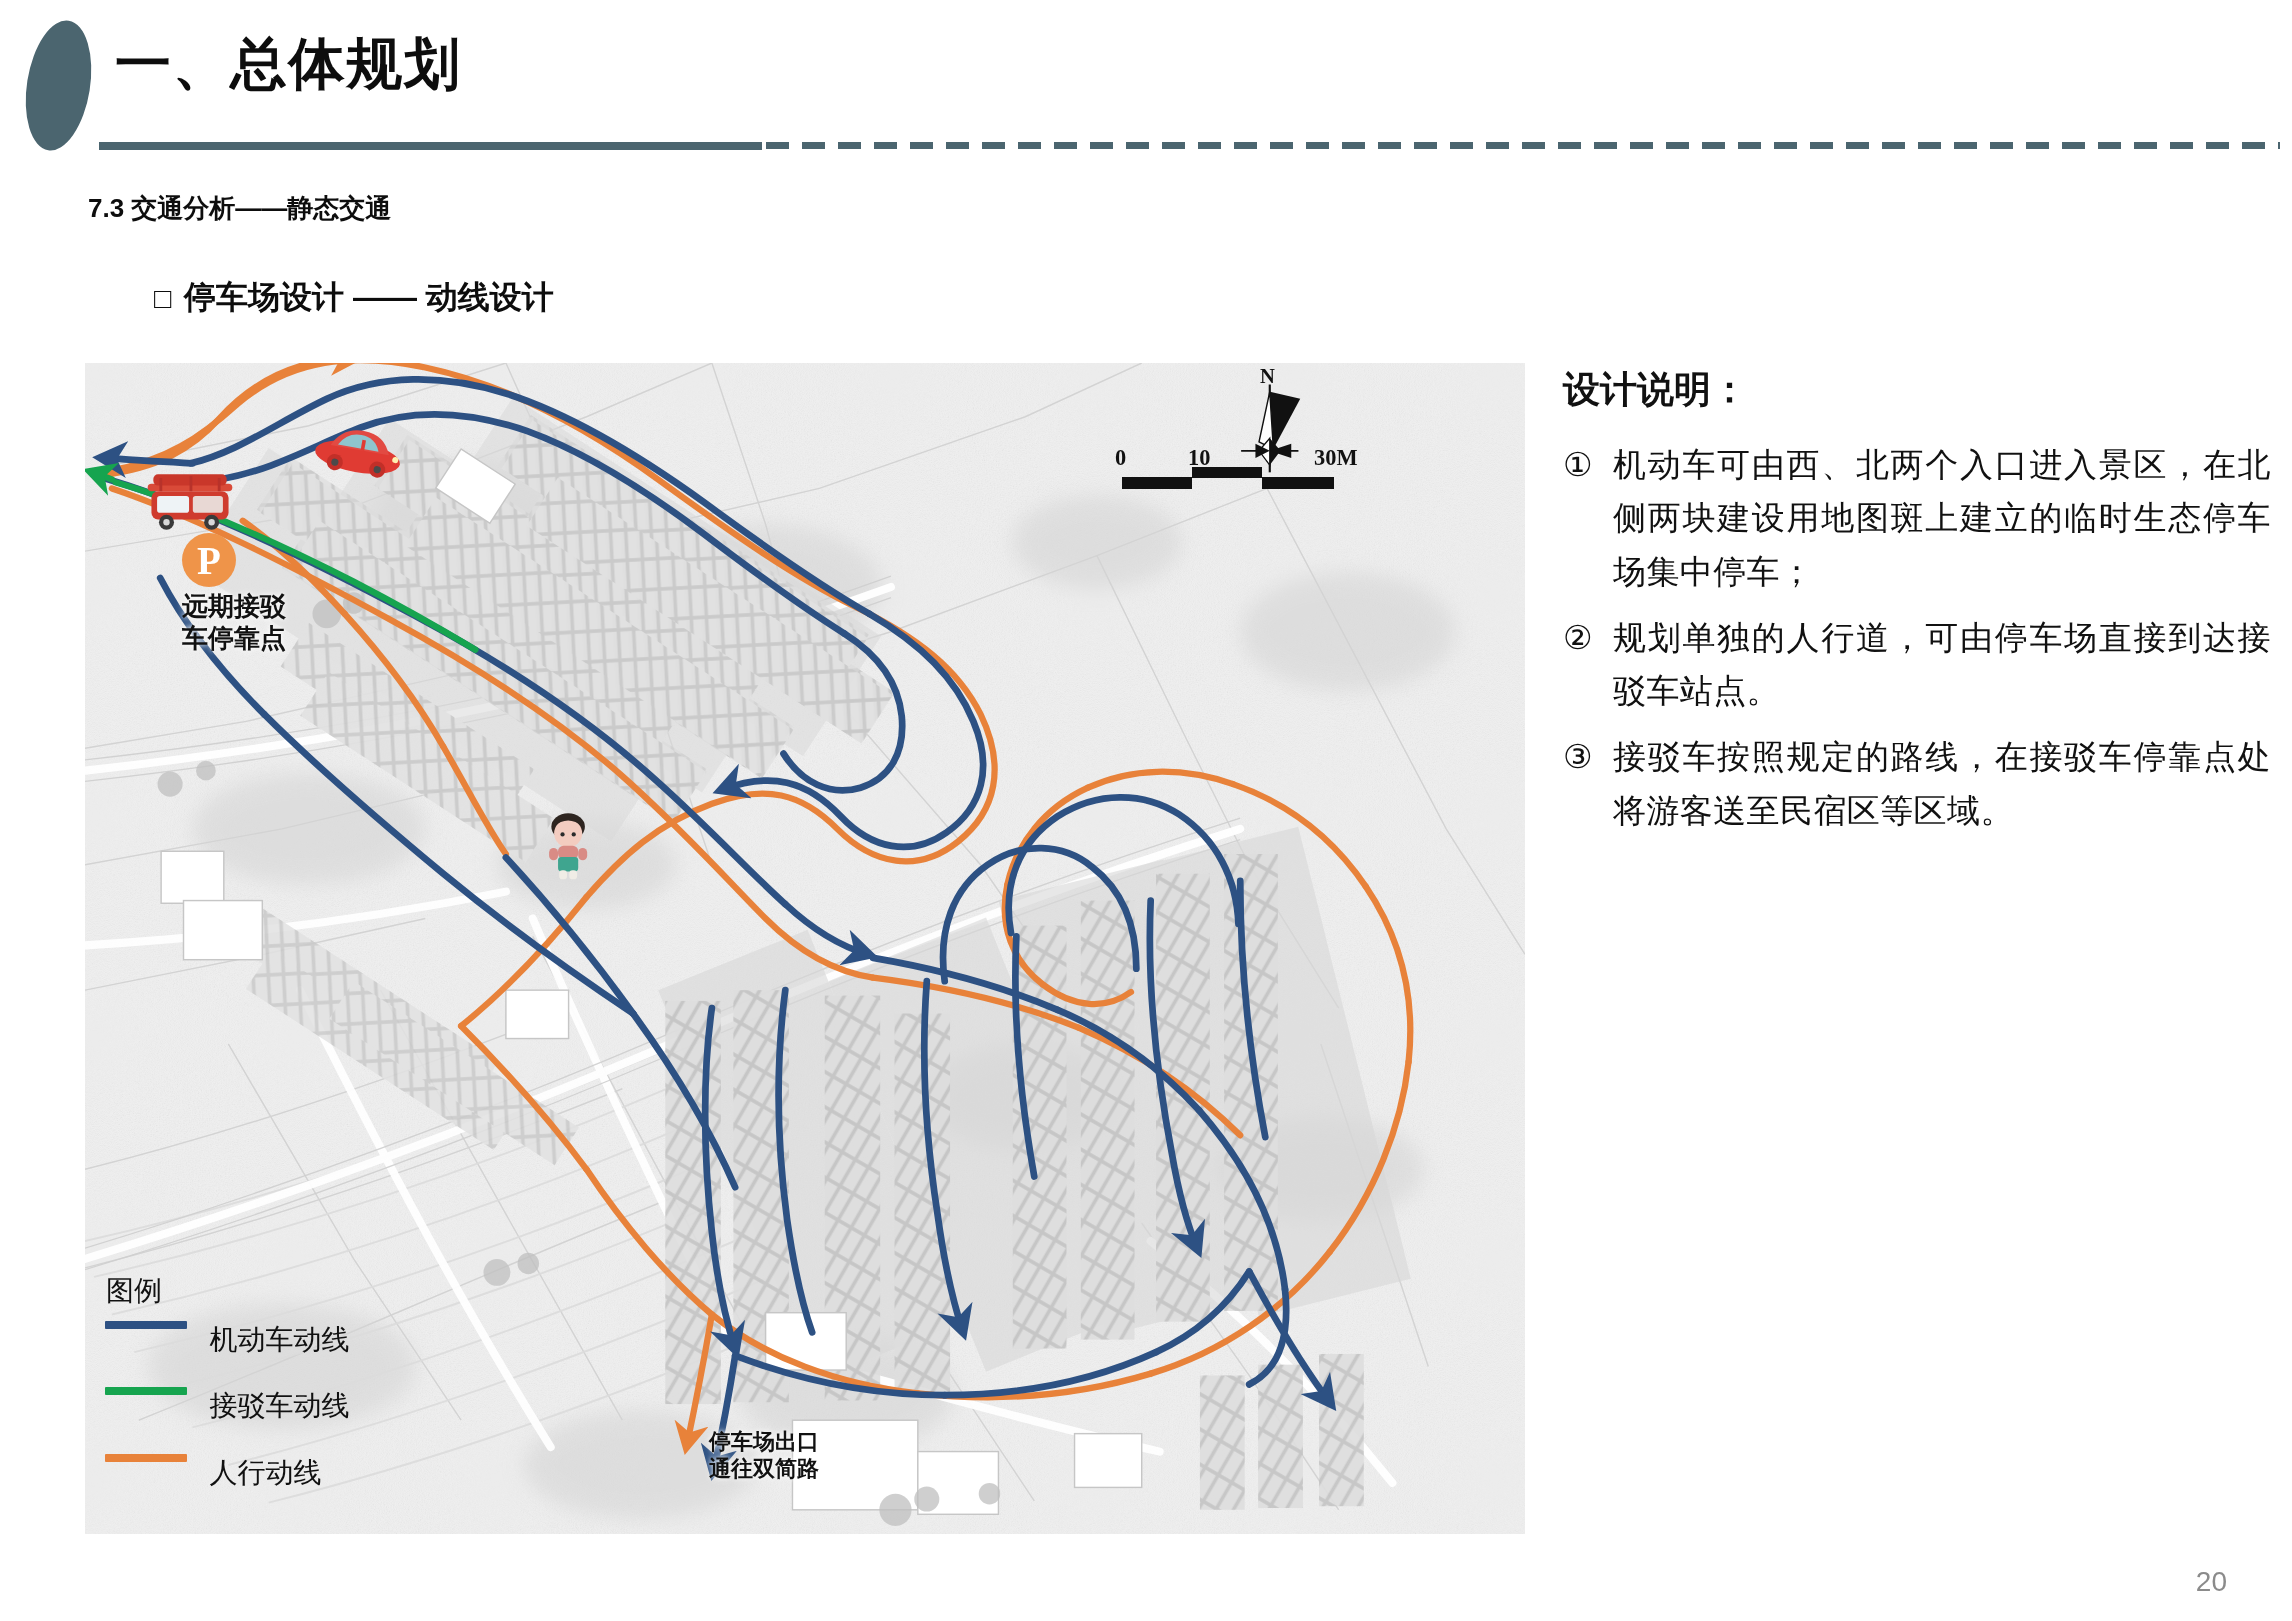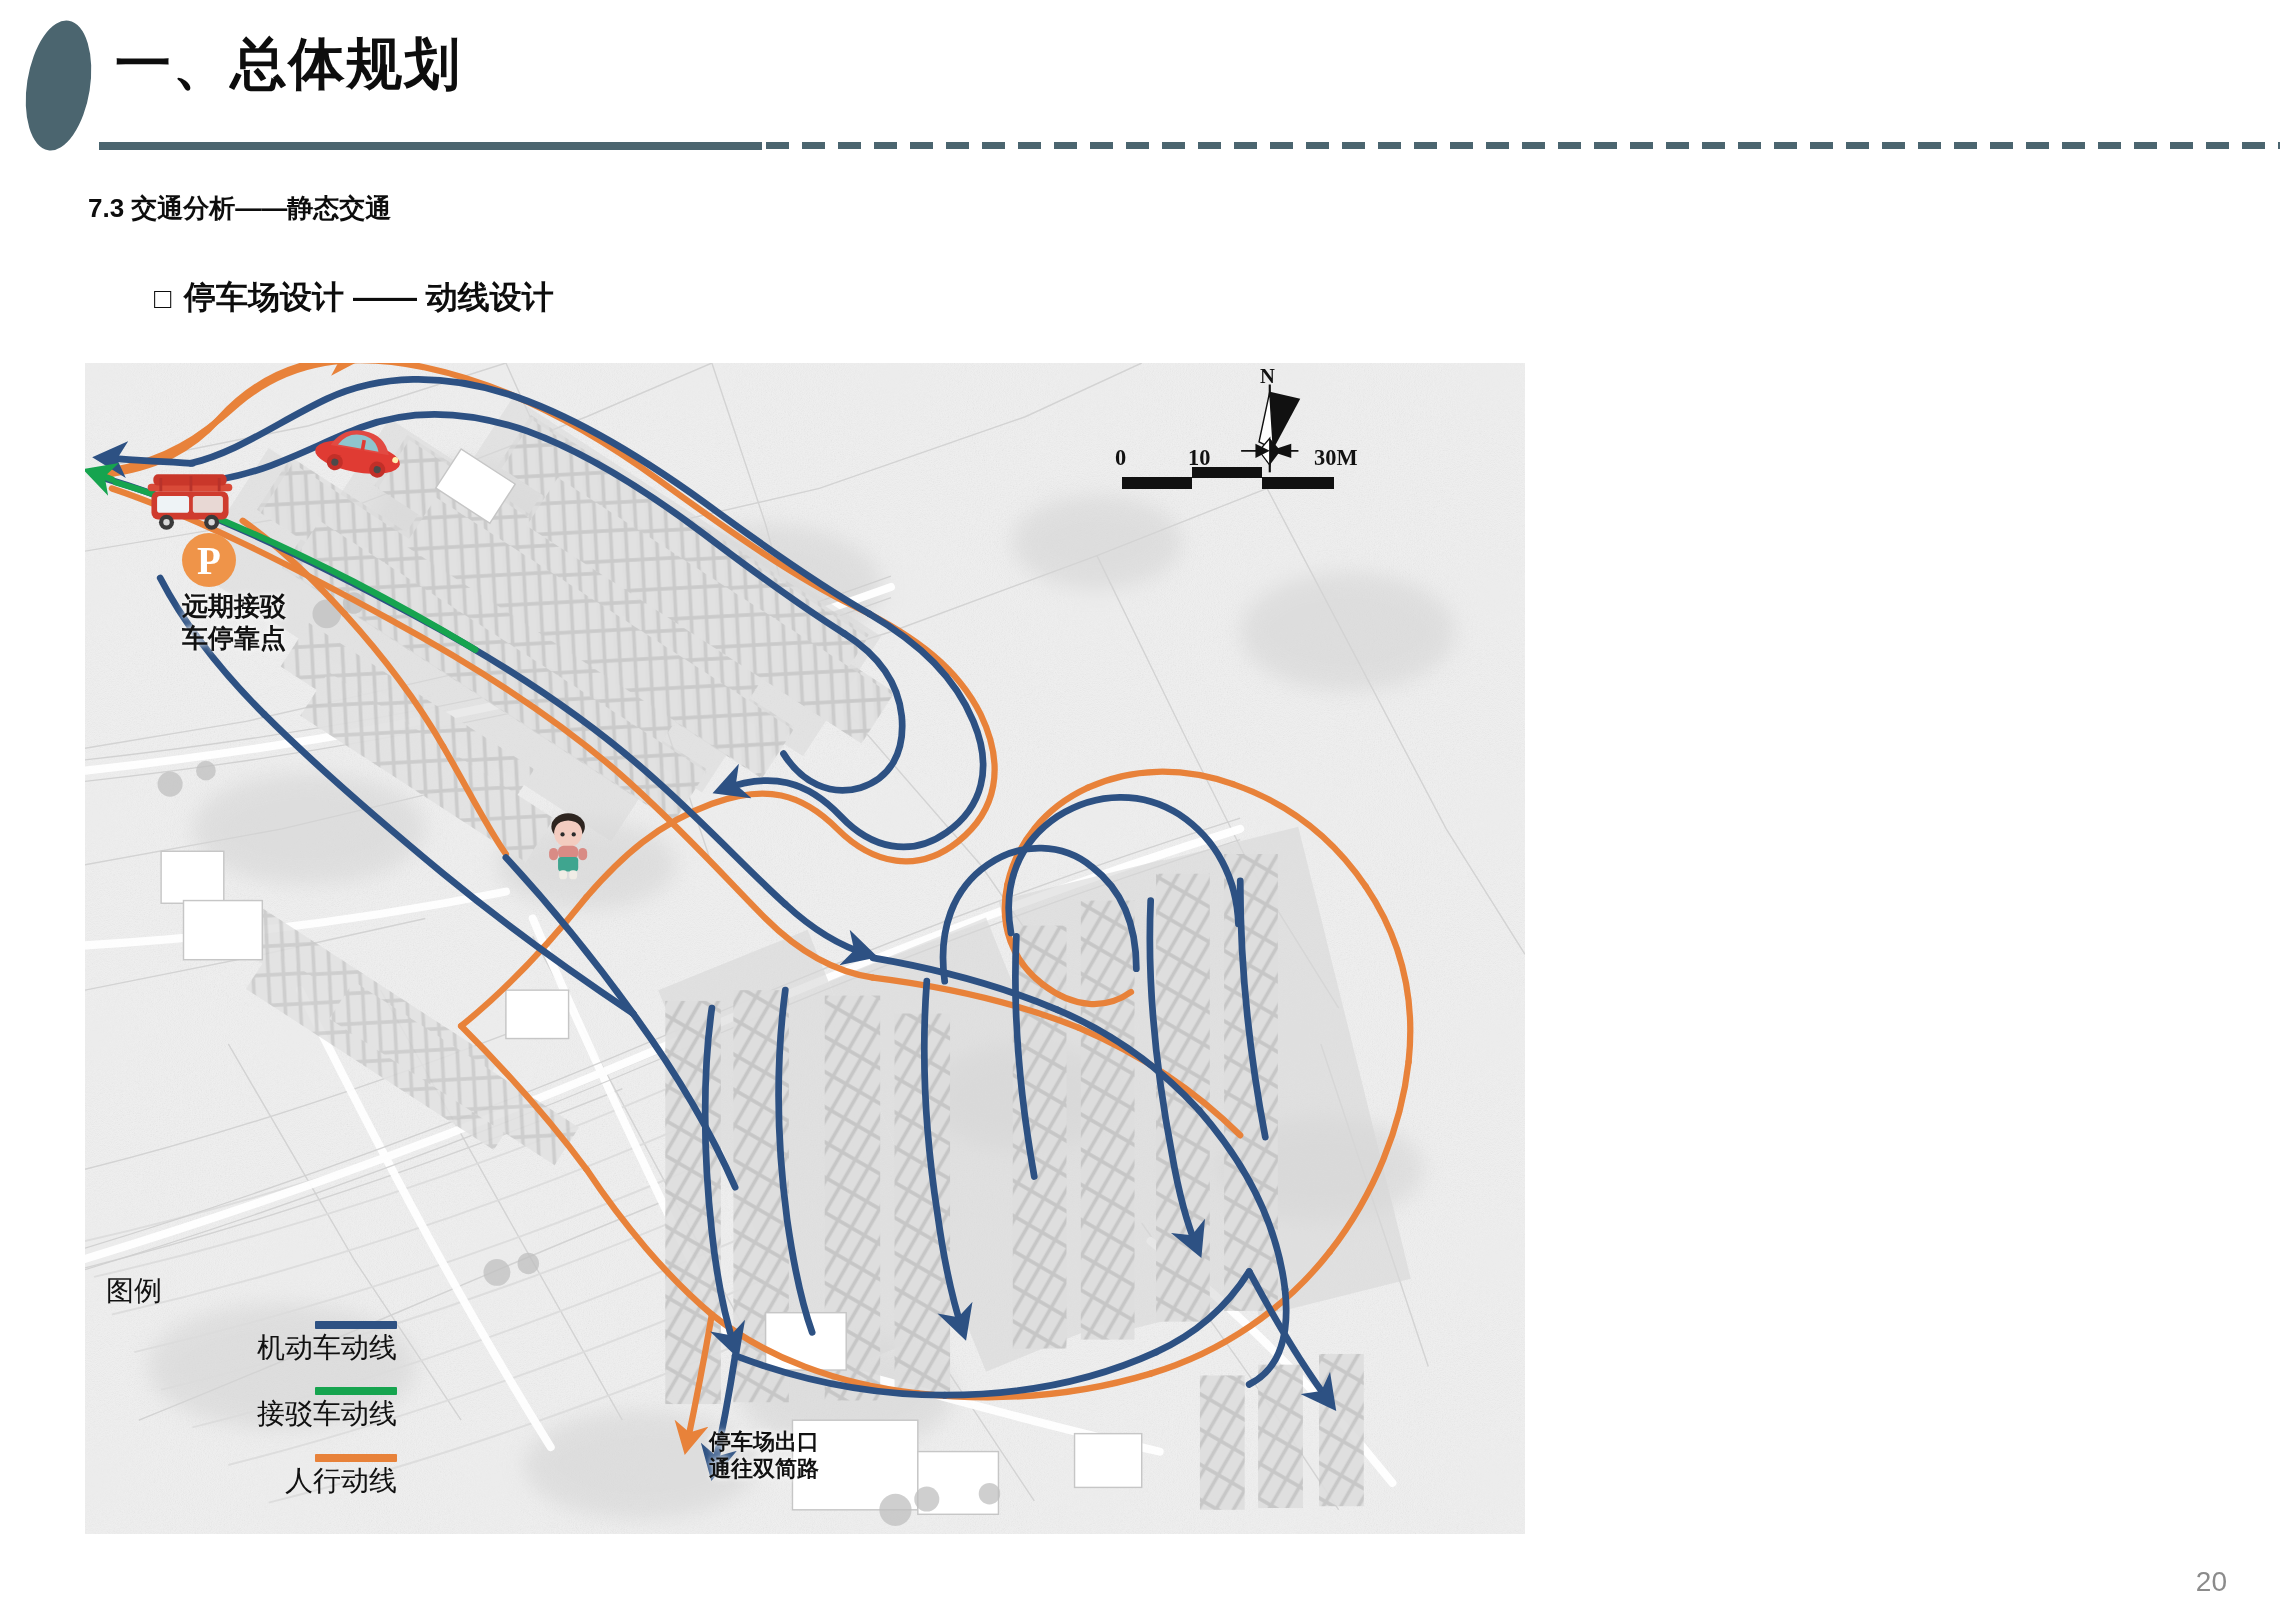--- a/index.html
+++ b/index.html
@@ -84,21 +84,21 @@
   #scale-block { position:absolute; left: 1030px; top: 82px; width: 260px; height: 43px; }
   .scale-tick-label {
     position:absolute; top:0; font-size: 22.4px; color:#111;
     font-family:"Liberation Serif", serif; font-weight: 600;
   }
   .scale-bar { position:absolute; height: 11.6px; background:#111; }
 
   
   #legend { position:absolute; left: 16px; top: 909px; width: 296px; }
   #legend-title { font-size: 28px; color:#111; font-weight:500; margin-left:5px; }
-  .legend-row { display:flex; align-items:flex-end; height: 56px; margin-top: 10.7px; flex-direction: column; }
+  .legend-row { display:flex; align-items:flex-start; height: 56px; margin-top: 10.7px; }
   .legend-swatch { width: 82px; height: 8px; border-radius: 0.9px; margin-left: 3.6px; }
   .legend-text { font-size: 28px; color:#111; margin-left: 23px; white-space:nowrap; }
 
   
   #notes { position:absolute; left: 1563px; top: 365px; width: 708px; }
   #notes-title { font-size: 37px; font-weight:bold; color:#111; margin-bottom: 23px; }
   .note-item { display:flex; margin-bottom: 12.5px; }
   .note-num {
     flex: 0 0 auto; width: 50px;
     font-size: 33px; color:#111; line-height: 1.62;
@@ -511,17 +511,35 @@
       </div>
 
       <div class="legend-row">
         <div class="legend-swatch" style="background:#e8823a;"></div>
         <div class="legend-text">人行动线</div>
       </div>
     </div>
 
   </div>
 
+  <div id="notes">
+    <div id="notes-title">设计说明：</div>
+
+    <div class="note-item">
+      <div class="note-num">①</div>
+      <div class="note-text">机动车可由西、北两个入口进入景区，在北侧两块建设用地图斑上建立的临时生态停车场集中停车；</div>
+    </div>
+
+    <div class="note-item">
+      <div class="note-num">②</div>
+      <div class="note-text">规划单独的人行道，可由停车场直接到达接驳车站点。</div>
+    </div>
+
+    <div class="note-item">
+      <div class="note-num">③</div>
+      <div class="note-text">接驳车按照规定的路线，在接驳车停靠点处将游客送至民宿区等区域。</div>
+    </div>
+  </div>
 
   <div id="page-number">20</div>
 
 </div>
 
 
 </body></html>

